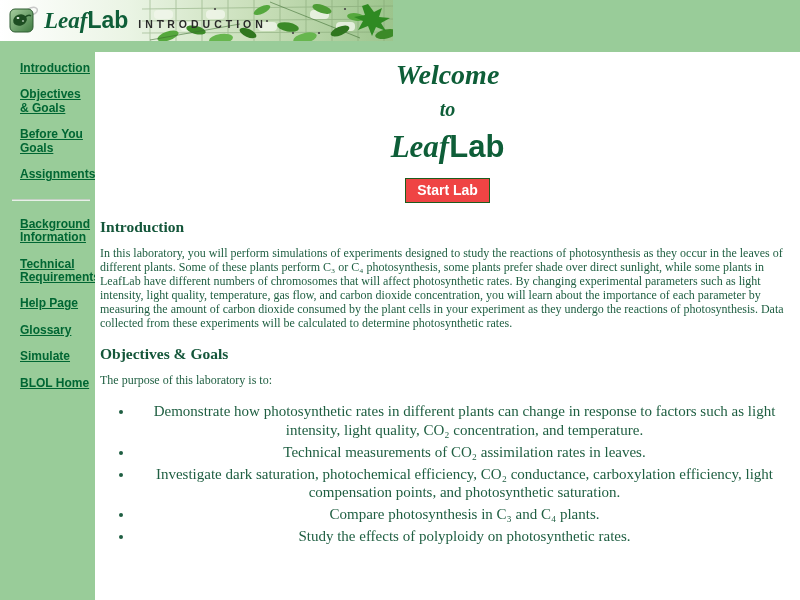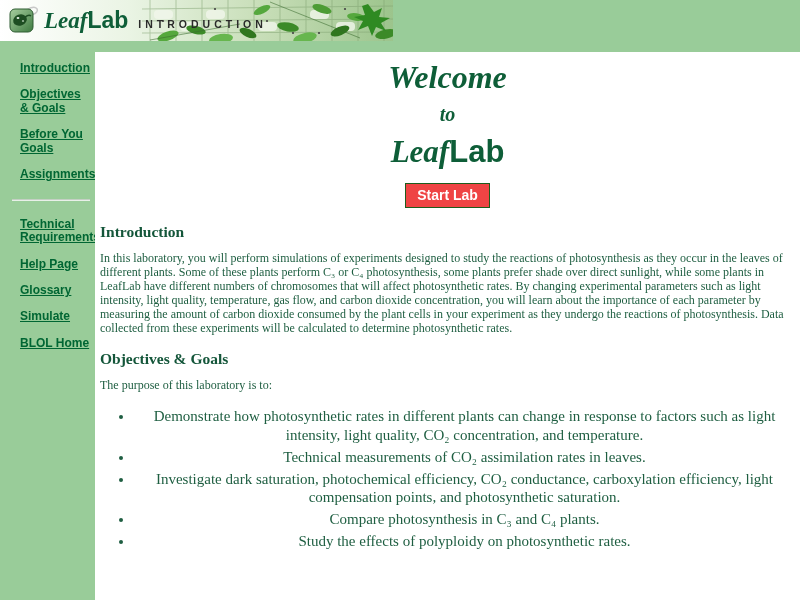--- a/index.html
+++ b/index.html
@@ -60,21 +60,21 @@
   .content{
     position:absolute;top:52px;left:95px;right:0;bottom:0;
     background:#ffffff;
     padding:4px 5px 0 5px;
     box-sizing:border-box;
     color:#1e5e41;
     overflow:hidden;
   }
   .title-block{text-align:center;color:#0e5e38;}
   .welcome-line1{
-    font-size:32px;font-style:italic;font-weight:bold;
+    font-size:28px;font-style:italic;font-weight:bold;
     margin-top:3px;
   }
   .welcome-line2{
     font-size:20px;font-style:italic;font-weight:bold;
     margin-top:7px;
   }
   .welcome-brand{font-size:31px;margin-top:8px;}
   .welcome-brand .b-italic{font-style:italic;font-weight:bold;}
   .welcome-brand .b-bold{font-weight:bold;font-family:"Liberation Sans",sans-serif;}
   .start-btn{
@@ -194,20 +194,21 @@
     <span class="banner-subtitle">INTRODUCTION</span>
   </div>
 </div>
 
 <nav class="sidebar">
   <a>Introduction</a>
   <a>Objectives &amp; Goals</a>
   <a>Before You Goals</a>
   <a>Assignments</a>
   <hr>
+  <a>Background Information</a>
   <a>Technical Requirements</a>
   <a>Help Page</a>
   <a>Glossary</a>
   <a>Simulate</a>
   <a>BLOL Home</a>
 </nav>
 
 <main class="content">
 
   <div class="title-block">

